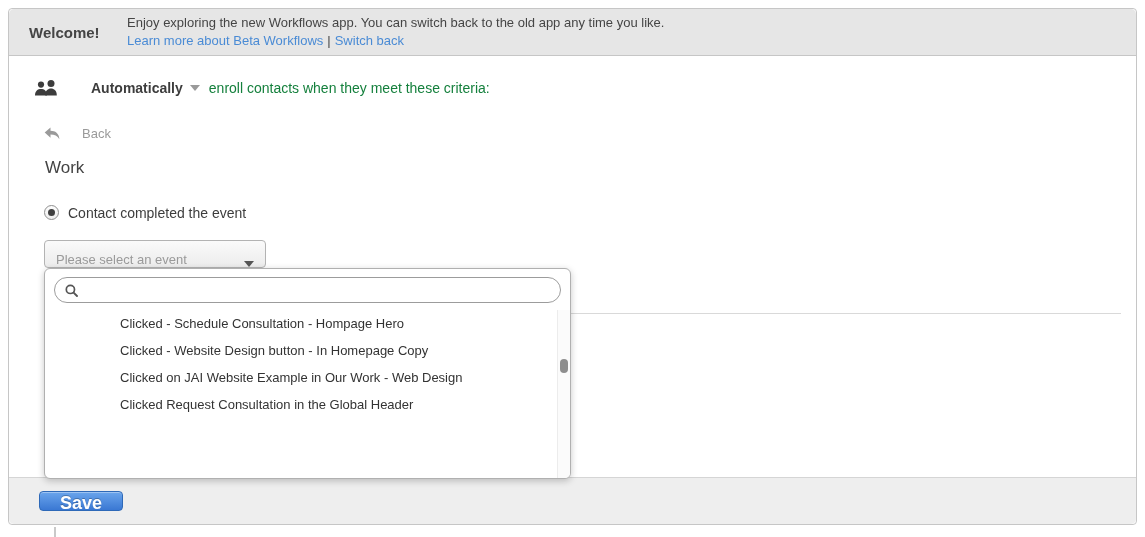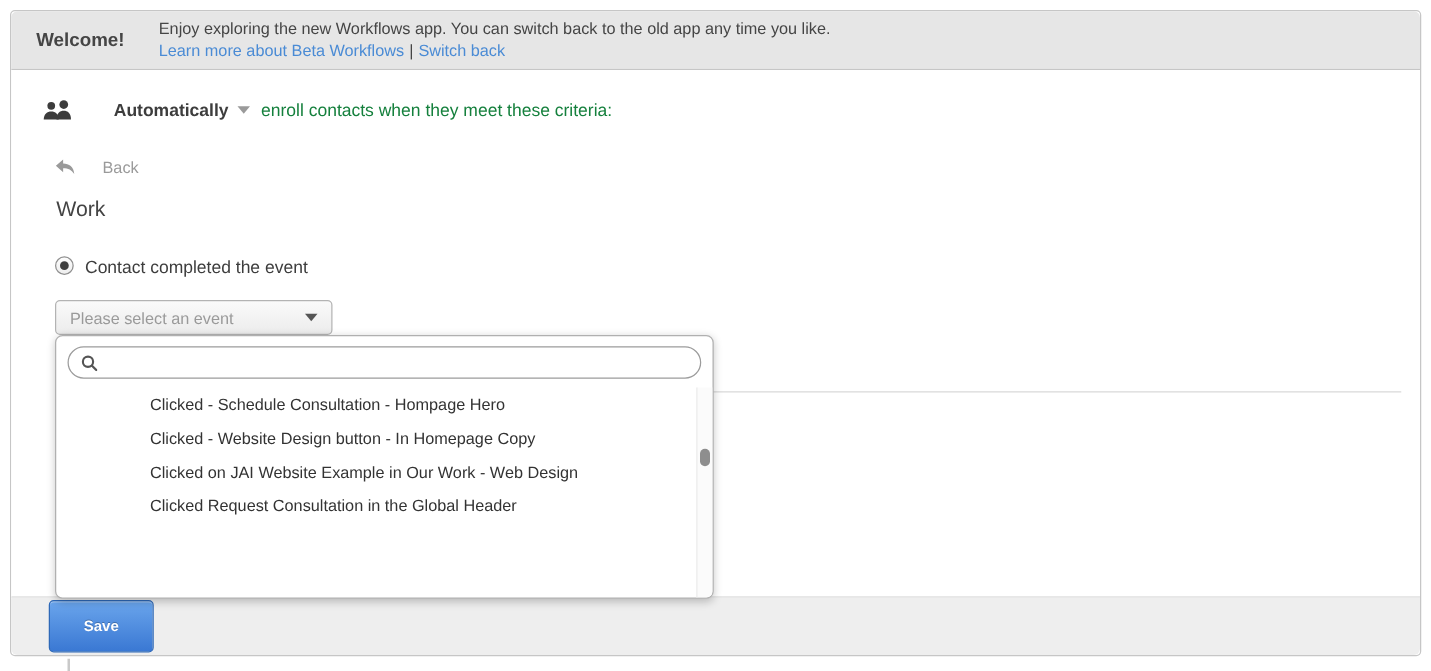--- a/index.html
+++ b/index.html
@@ -42,21 +42,21 @@
   .radio-row{position:absolute;left:35px;top:149px;display:flex;align-items:flex-start;}
   .radio-outer{
     width:15px;height:15px;border:1px solid #8f8f8f;border-radius:50%;
     background:linear-gradient(#fdfdfd,#eee);display:inline-flex;align-items:center;justify-content:center;cursor:pointer;flex:0 0 auto;
   }
   .radio-dot{width:7px;height:7px;border-radius:50%;background:#3f3f3f;}
   .radio-label{font-size:14px;color:#3d3d3d;margin-left:9px;}
   .select-btn{
     position:absolute;left:35px;top:184px;width:222px;height:28px;
     background:linear-gradient(#fafafa,#ececec);border:1px solid #b3b3b3;border-radius:4px;
-    display:flex;align-items:center;justify-content:space-between;padding:0 11px;cursor:pointer;
+    display:flex;align-items:flex-end;justify-content:space-between;padding:0 11px;cursor:pointer;
   }
   .select-value{font-size:13px;color:#9a9a9a;}
   .select-caret{width:0;height:0;border-left:5px solid transparent;border-right:5px solid transparent;border-top:6px solid #555;}
   .divider{position:absolute;left:36px;top:257px;width:1076px;height:1px;background:#d9d9d9;}
   
   .panel{
     position:absolute;left:35px;top:212px;width:527px;height:211px;z-index:5;
     background:#fff;border:1px solid #b0b0b0;border-radius:6px;
     box-shadow:0 2px 7px rgba(0,0,0,.22);overflow:hidden;
   }
@@ -81,23 +81,23 @@
     position:absolute;left:2px;top:49px;width:8px;height:14px;
     background:#8e8e8e;border-radius:4px;cursor:grab;
   }
   
   .footer{
     position:absolute;left:0;right:0;bottom:0;height:47px;background:#eee;
     border-top:1px solid #d5d5d5;border-radius:0 0 5px 5px;
     display:flex;align-items:center;padding-left:30px;
   }
   .save-btn{
-    min-width:84px;height:42px;border:1px solid #2e69b8;border-radius:4px;
+    min-width:84px;height:20px;border:1px solid #2e69b8;border-radius:4px;
     background:linear-gradient(var(--save-top),var(--save-bottom));
-    color:#fff;font-size:12px;font-weight:bold;cursor:pointer;
+    color:#fff;font-size:18px;font-weight:bold;cursor:pointer;
     font-family:"Liberation Sans","DejaVu Sans",sans-serif;
     text-shadow:0 -1px 0 rgba(0,0,0,.25);
     box-shadow:inset 0 1px 0 rgba(255,255,255,.35);
   }
   .connector{position:absolute;left:54px;top:527px;width:2px;height:10px;background:#c9c9c9;}
   svg{display:block;}
 </style>
 </head>
 <body>
 

